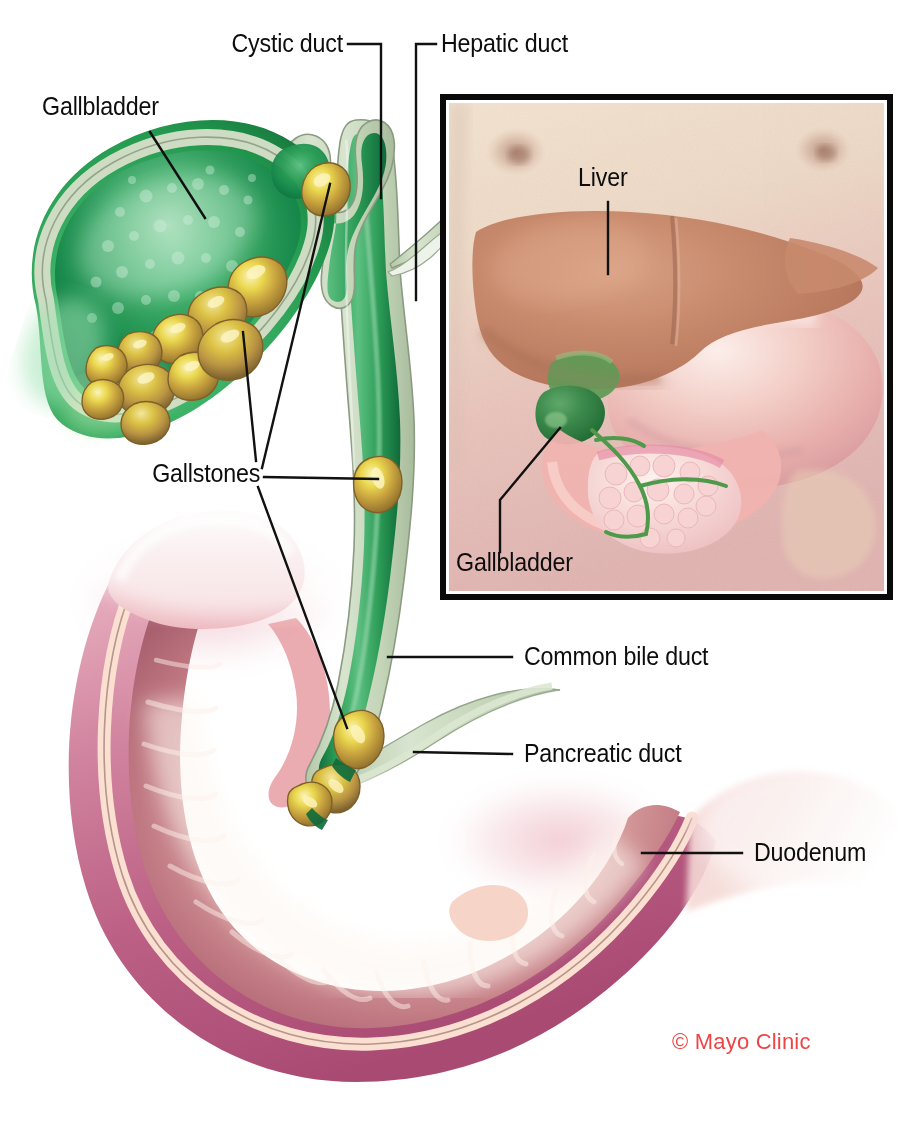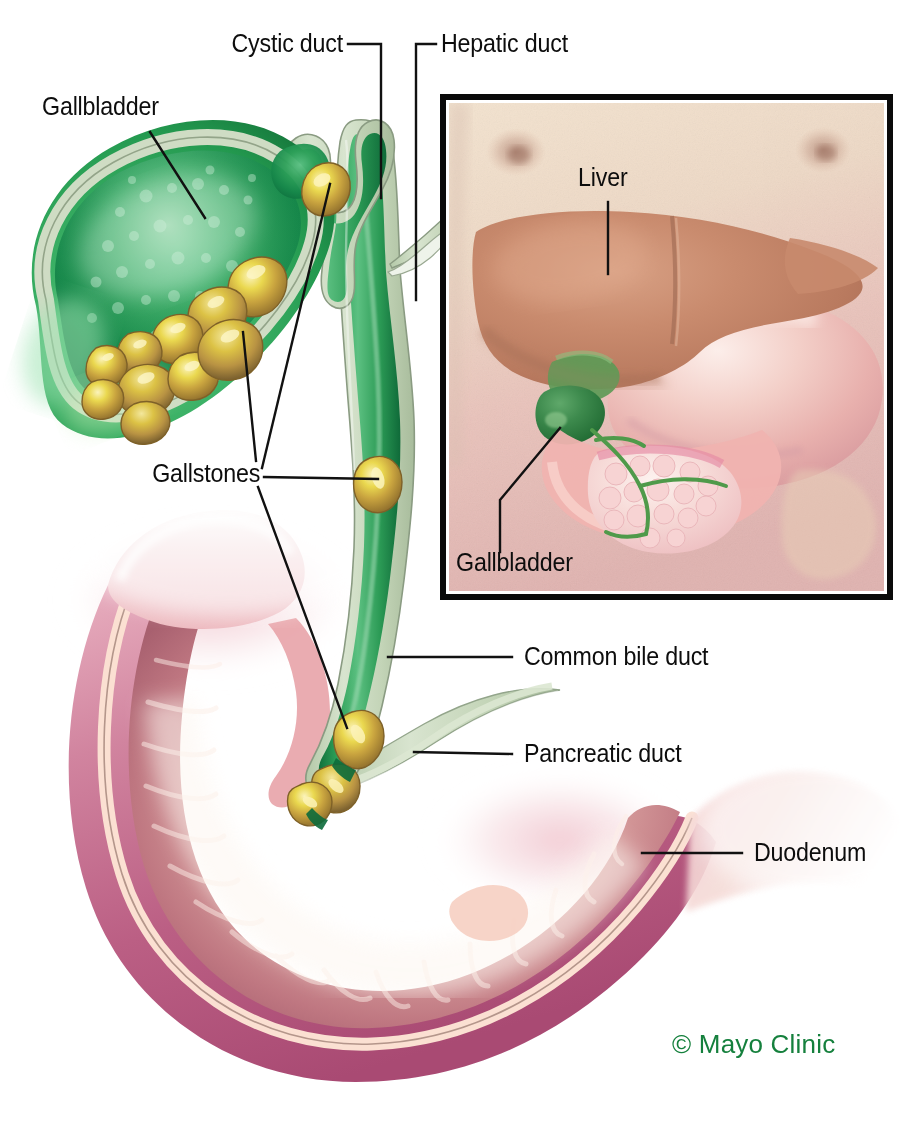--- a/index.html
+++ b/index.html
@@ -20,22 +20,22 @@
     font-size:25px;
     line-height:1;
     white-space:nowrap;
     letter-spacing:-0.2px;
     transform:scaleX(.93);
   }
   .lbl.r{transform-origin:100% 50%;}
   .lbl.l{transform-origin:0% 50%;}
   .credit{
     position:absolute;
-    font-size:26px;
-    color:#15803d;
+    font-size:22px;
+    color:#ef4444;
     font-family:"Liberation Sans",sans-serif;
     white-space:nowrap;
     letter-spacing:.2px;
   }
 </style>
 </head>
 <body>
 
 <div id="stage">
 

